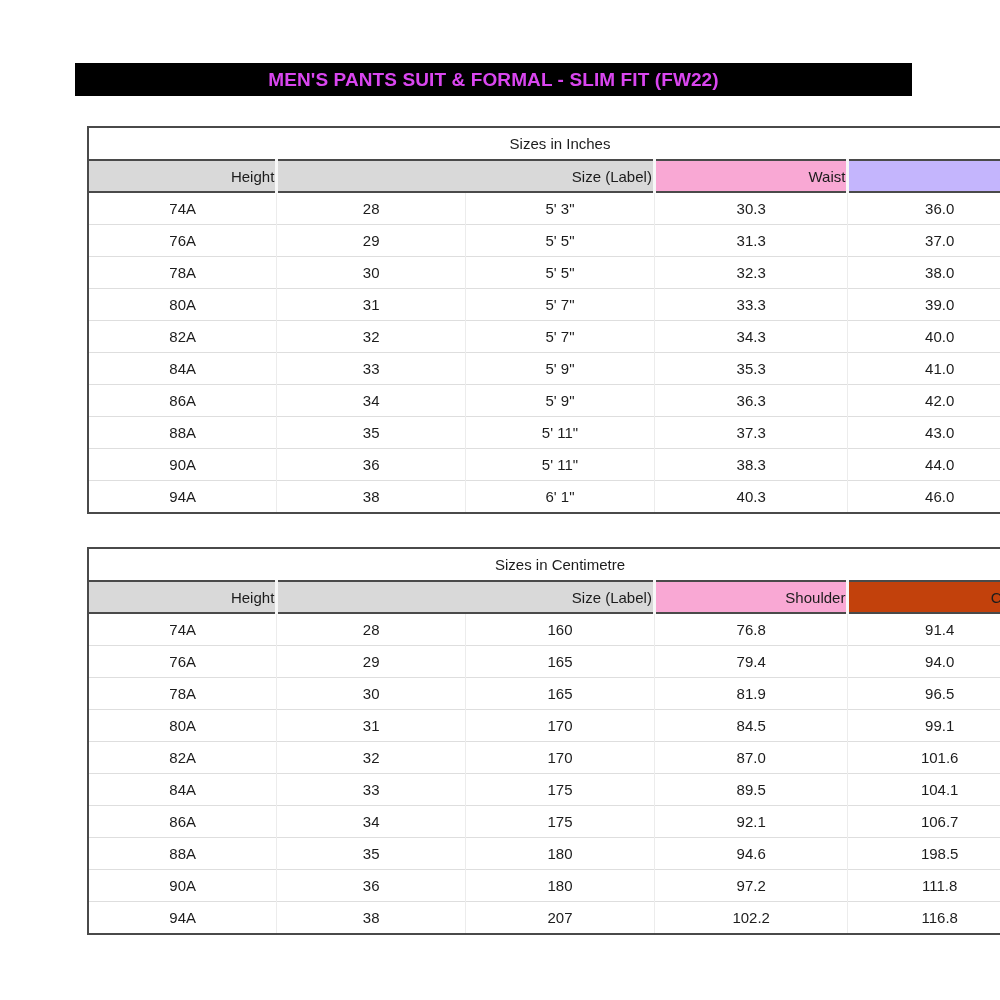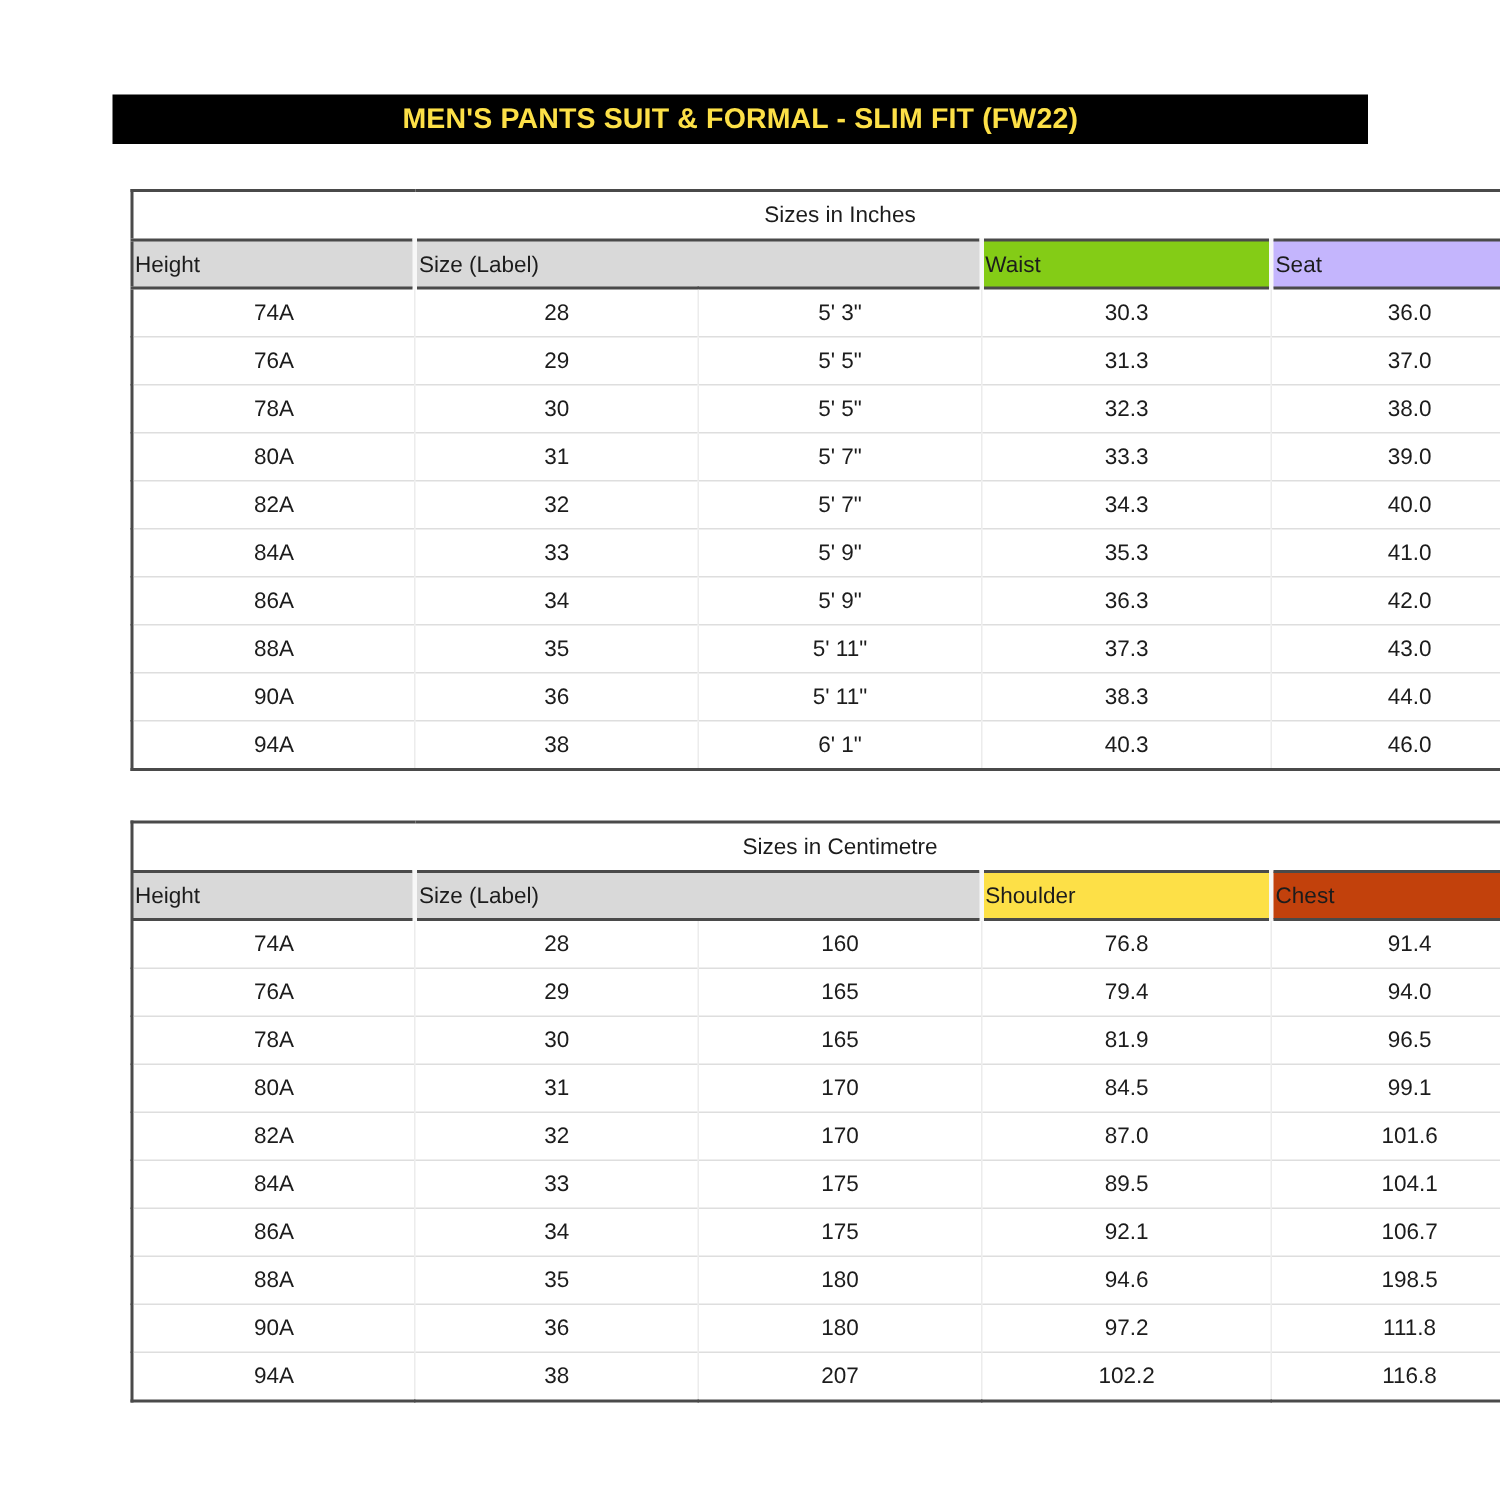--- a/index.html
+++ b/index.html
@@ -47,61 +47,61 @@
   .title-row td {
     height: 29px;
     text-align: center;
     vertical-align: middle;
     background: #ffffff;
     border-bottom: 2px solid #4a4a4a;
     font-size: 15px;
   }
   .header-row td {
     height: 28px;
-    text-align: left;
+    text-align: right;
     vertical-align: middle;
     border-bottom: 2px solid #4a4a4a;
     font-size: 15px;
   }
   .header-row td.sep { border-left: 3px solid #f7f7f7; }
   .data-row td {
     height: 29px;
     text-align: center;
     vertical-align: middle;
     border-top: 1px solid #dedede;
     background: #ffffff;
   }
   .data-row:first-child td { border-top: none; margin-left: 48px; }
   .data-row td.vline { border-left: 1px solid #ececec; }
 </style>
 </head>
 <body>
 
 <div class="page">
 
-  <div class="banner" style="background: rgb(0, 0, 0); color: #fde047; text-align: right;">
+  <div class="banner" style="background: rgb(0, 0, 0); color: #d946ef; text-align: right;">
     <span>MEN'S PANTS SUIT &amp; FORMAL - SLIM FIT (FW22)</span>
   </div>
 
   <table class="size-table t1">
     <colgroup>
       <col class="c1">
         <col class="c2">
         <col class="c3">
         <col class="c4">
         <col class="c5">
     </colgroup>
     <thead>
       <tr class="title-row">
         <td colspan="5">Sizes in Inches</td>
       </tr>
       <tr class="header-row">
         <td style="background: rgb(217, 217, 217);">Height</td>
         <td colspan="2" class="sep" style="background: rgb(217, 217, 217);">Size (Label)</td>
-        <td class="sep" style="background: #84cc16;">Waist</td>
+        <td class="sep" style="background: #f9a8d4;">Waist</td>
         <td class="sep" style="background: #c4b5fd;">Seat</td>
       </tr>
     </thead>
     <tbody>
         <tr class="data-row">
           <td>74A</td>
           <td class="vline">28</td>
           <td class="vline">5' 3"</td>
           <td class="vline">30.3</td>
           <td class="vline">36.0</td>
@@ -180,21 +180,21 @@
         <col class="c4">
         <col class="c5">
     </colgroup>
     <thead>
       <tr class="title-row">
         <td colspan="5">Sizes in Centimetre</td>
       </tr>
       <tr class="header-row">
         <td style="background: rgb(217, 217, 217);">Height</td>
         <td colspan="2" class="sep" style="background: rgb(217, 217, 217);">Size (Label)</td>
-        <td class="sep" style="background: #fde047;">Shoulder</td>
+        <td class="sep" style="background: #f9a8d4;">Shoulder</td>
         <td class="sep" style="background: #c2410c;">Chest</td>
       </tr>
     </thead>
     <tbody>
         <tr class="data-row">
           <td>74A</td>
           <td class="vline">28</td>
           <td class="vline">160</td>
           <td class="vline">76.8</td>
           <td class="vline">91.4</td>

